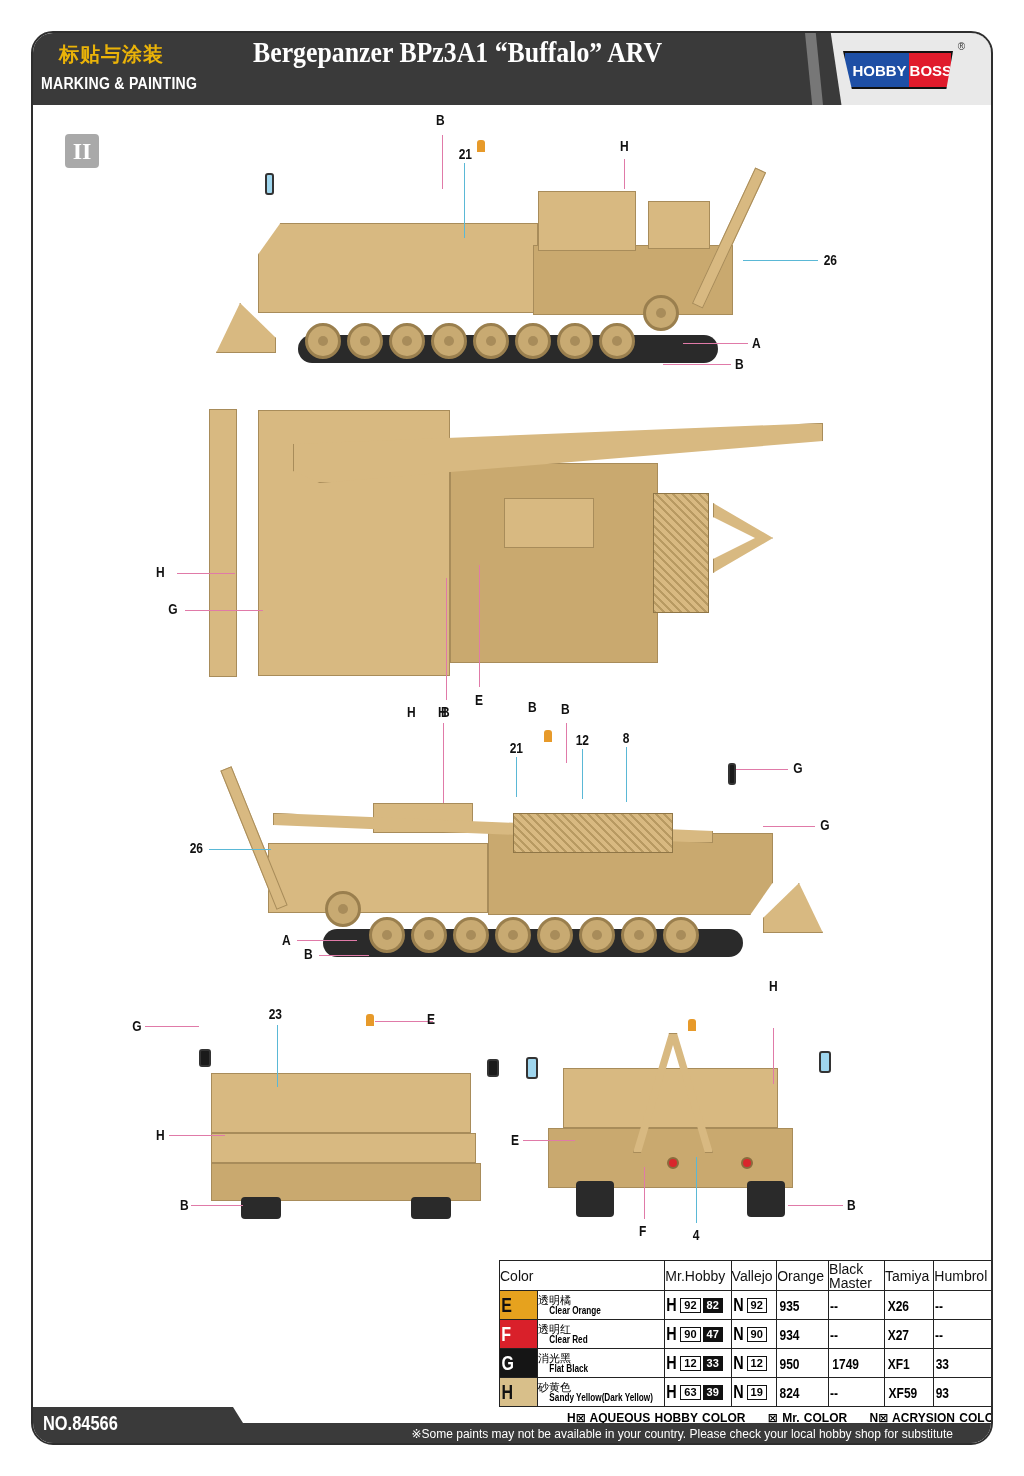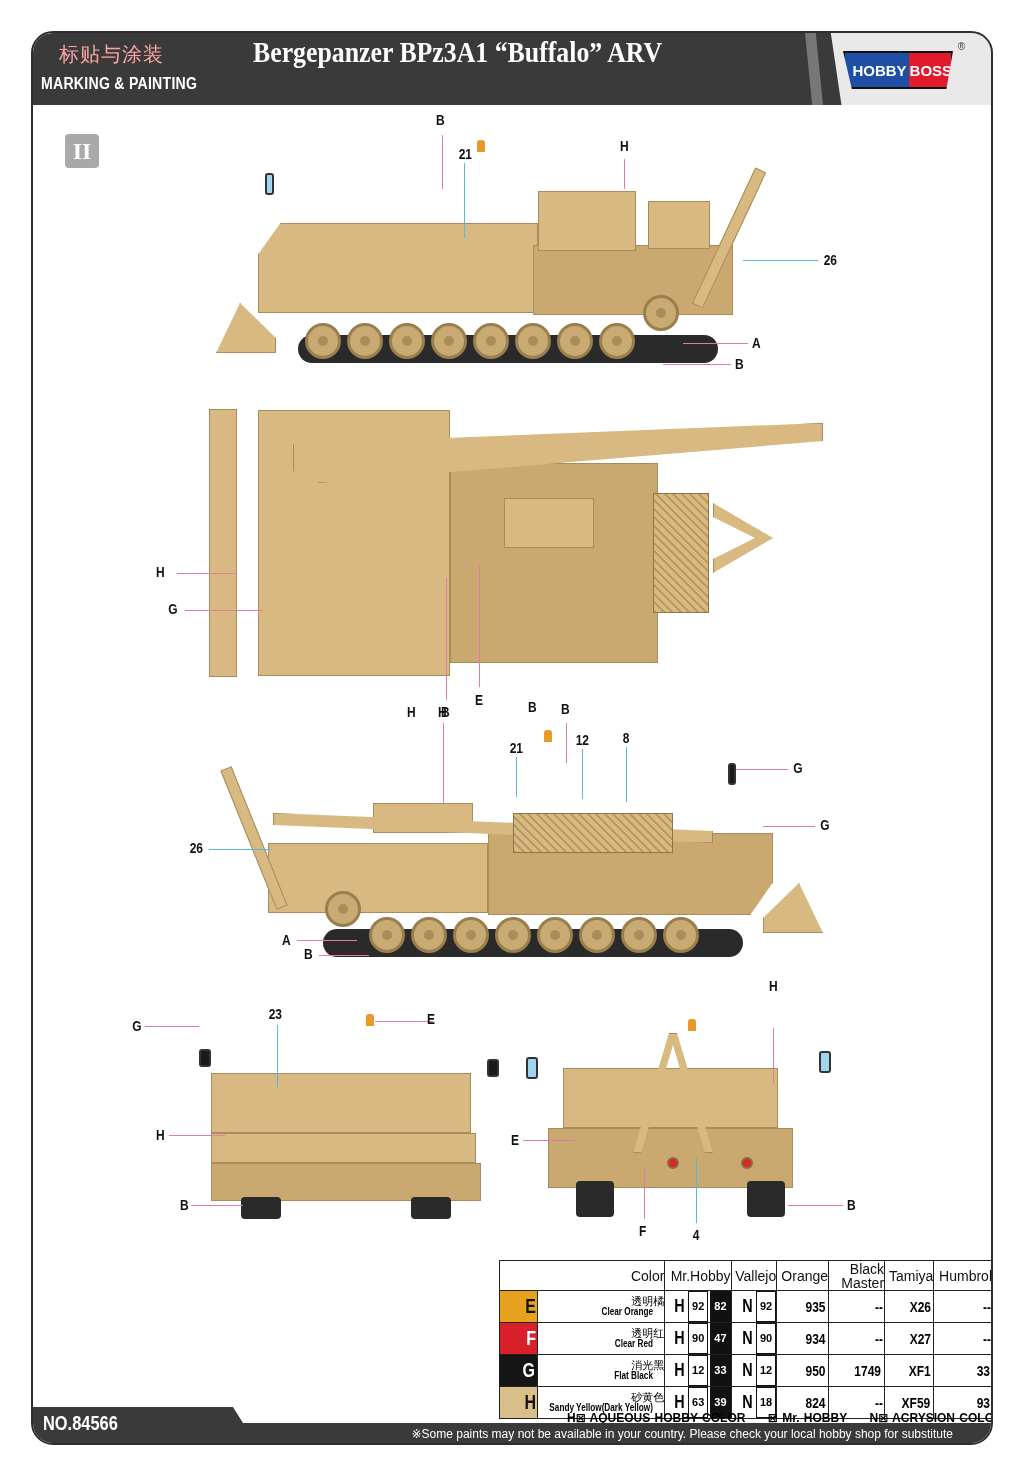--- a/index.html
+++ b/index.html
@@ -6,21 +6,21 @@
   html, body { width: 1024px; height: 1476px; background: #ffffff; overflow: hidden; }
   body { font-family: "Liberation Sans", "DejaVu Sans", sans-serif; position: relative; }
 
   .sheet {
     position: absolute; left: 31px; top: 31px; width: 962px; height: 1414px;
     border: 2px solid #2e2e2e; border-radius: 22px; background: #fff; overflow: hidden;
   }
   .header {
     position: absolute; left: 0; top: 0; width: 100%; height: 72px; background: #3a3a3a;
   }
-  .header .cn-title { position: absolute; left: 26px; top: 8px; color: #fca5a5; font-size: 20px; font-weight: normal; letter-spacing: 1px; }
+  .header .cn-title { position: absolute; left: 26px; top: 8px; color: #eab308; font-size: 20px; font-weight: bold; letter-spacing: 1px; }
   .header .en-sub { position: absolute; left: 8px; top: 42px; color: #fff; font-size: 16px; font-weight: bold; font-family: "Liberation Sans Narrow", "Liberation Sans", sans-serif; transform: scaleX(0.88); transform-origin: left; letter-spacing: 0.3px; }
   .header .main-title { position: absolute; left: 220px; top: 2px; color: #fff; font-size: 30px; font-weight: bold; font-family: "Liberation Serif", "DejaVu Serif", serif; transform: scaleX(0.86); transform-origin: left; }
   .header .jp-cn-sub { position: absolute; left: 166px; top: 44px; color: #fff; font-size: 16px; font-family: "Liberation Serif", "DejaVu Serif", serif; white-space: nowrap; }
   .header .jp-cn-sub span { margin-right: 14px; }
   .logo-area {
     position: absolute; right: 0; top: 0; width: 178px; height: 72px; background: #e9e9e9;
     clip-path: polygon(10% 0, 100% 0, 100% 100%, 16% 100%);
   }
   .logo-shade { position: absolute; right: 168px; top: 0; width: 18px; height: 72px; background: #777; clip-path: polygon(0 0, 60% 0, 100% 100%, 40% 100%); }
   .logo-badge {
@@ -48,32 +48,32 @@
   .wheel { position: absolute; width: 36px; height: 36px; border-radius: 50%; background: #c8aa72; border: 3px solid #9a7f4e; }
   .wheel::after { content: ""; position: absolute; left: 10px; top: 10px; width: 10px; height: 10px; border-radius: 50%; background: #a88c5a; }
   .mirror { position: absolute; background: #9fd6ee; border: 2px solid #333; border-radius: 3px; }
   .mirror.black { background: #1a1a1a; }
   .beacon { position: absolute; width: 8px; height: 12px; background: #e79a2a; border-radius: 3px 3px 0 0; }
   .mesh { position: absolute; background: repeating-linear-gradient(45deg, #b89a62 0 2px, #d8b981 2px 6px), repeating-linear-gradient(-45deg, #b89a62 0 2px, transparent 2px 6px); border: 1px solid #8f7647; }
   .light-red { position: absolute; width: 12px; height: 12px; border-radius: 50%; background: #d9262c; border: 2px solid #8a6c3e; }
 
   
   .paint-table { position: absolute; left: 466px; top: 1227px; width: 494px; border-collapse: collapse; }
-  .paint-table td, .paint-table th { border: 1px solid #222; text-align: right; vertical-align: middle; }
+  .paint-table td, .paint-table th { border: 1px solid #222; text-align: left; vertical-align: middle; }
   .paint-table th { font-weight: normal; font-size: 14px; height: 30px; color: #111; }
   .paint-table th.color-h { font-size: 14px; border-top-left-radius: 18px; }
   .paint-table td { height: 29px; font-weight: bold; font-size: 15px; font-family: "Liberation Sans", sans-serif; }
   .paint-table td .cond { display: inline-block; transform: scaleX(0.8); }
   .swatch { width: 38px; font-size: 20px !important; }
   .name-cell { width: 92px; line-height: 1; }
   .name-cell .cn { font-size: 11px; font-weight: normal; display: block; }
   .name-cell .en { font-size: 10px; font-weight: bold; display: block; transform: scaleX(0.82); white-space: nowrap; }
   .code { display: inline-flex; align-items: center; gap: 2px; }
   .code .prefix { font-size: 18px; font-weight: bold; transform: scaleX(0.8); }
-  .code .box { display: inline-block; border: 1.5px solid #111; font-size: 11px; padding: 8px 3px; line-height: 13px; background: #fff; }
+  .code .box { display: inline-block; border: 1.5px solid #111; font-size: 11px; padding: 0 3px; line-height: 13px; background: #fff; }
   .code .box.filled { background: #111; color: #fff; }
   .legend-line { position: absolute; left: 534px; top: 1378px; font-size: 12px; font-weight: bold; white-space: nowrap; word-spacing: 1px; }
   .legend-line span { margin-right: 18px; }
 
   .footer {
     position: absolute; left: 0; bottom: 0; width: 100%; height: 36px; background: #3a3a3a;
     clip-path: polygon(0 0, 200px 0, 210px 16px, 100% 16px, 100% 100%, 0 100%);
   }
   .footer-no { position: absolute; left: 10px; bottom: 8px; color: #fff; font-size: 20px; font-weight: bold; transform: scaleX(0.82); transform-origin: left; }
   .footer-note { position: absolute; right: 38px; bottom: 2px; color: #fff; font-size: 12px; white-space: nowrap; }
@@ -319,32 +319,32 @@
             <span class="cn">砂黄色</span>
             <span class="en">Sandy Yellow(Dark Yellow)</span>
           </td>
       <td><span class="code">
               <span class="prefix">H</span>
               <span class="box">63</span>
               <span class="box filled">39</span>
             </span></td>
       <td><span class="code">
               <span class="prefix">N</span>
-              <span class="box">18</span>
+              <span class="box">19</span>
             </span></td>
       <td><span class="cond">824</span></td>
       <td><span class="cond">--</span></td>
       <td><span class="cond">XF59</span></td>
       <td><span class="cond">93</span></td>
     </tr>
   </tbody>
     </table>
 
   <div class="legend-line">
     <span>H⊠ AQUEOUS HOBBY COLOR</span>
-    <span>⊠ Mr. HOBBY</span>
+    <span>⊠ Mr. COLOR</span>
     <span>N⊠ ACRYSION COLOR</span>
   </div>
 
   <div class="footer"></div>
   <div class="footer-no">NO.84566</div>
   <div class="footer-note">※Some paints may not be available in your country. Please check your local hobby shop for substitute</div>
 </div>
 
 </body></html>

